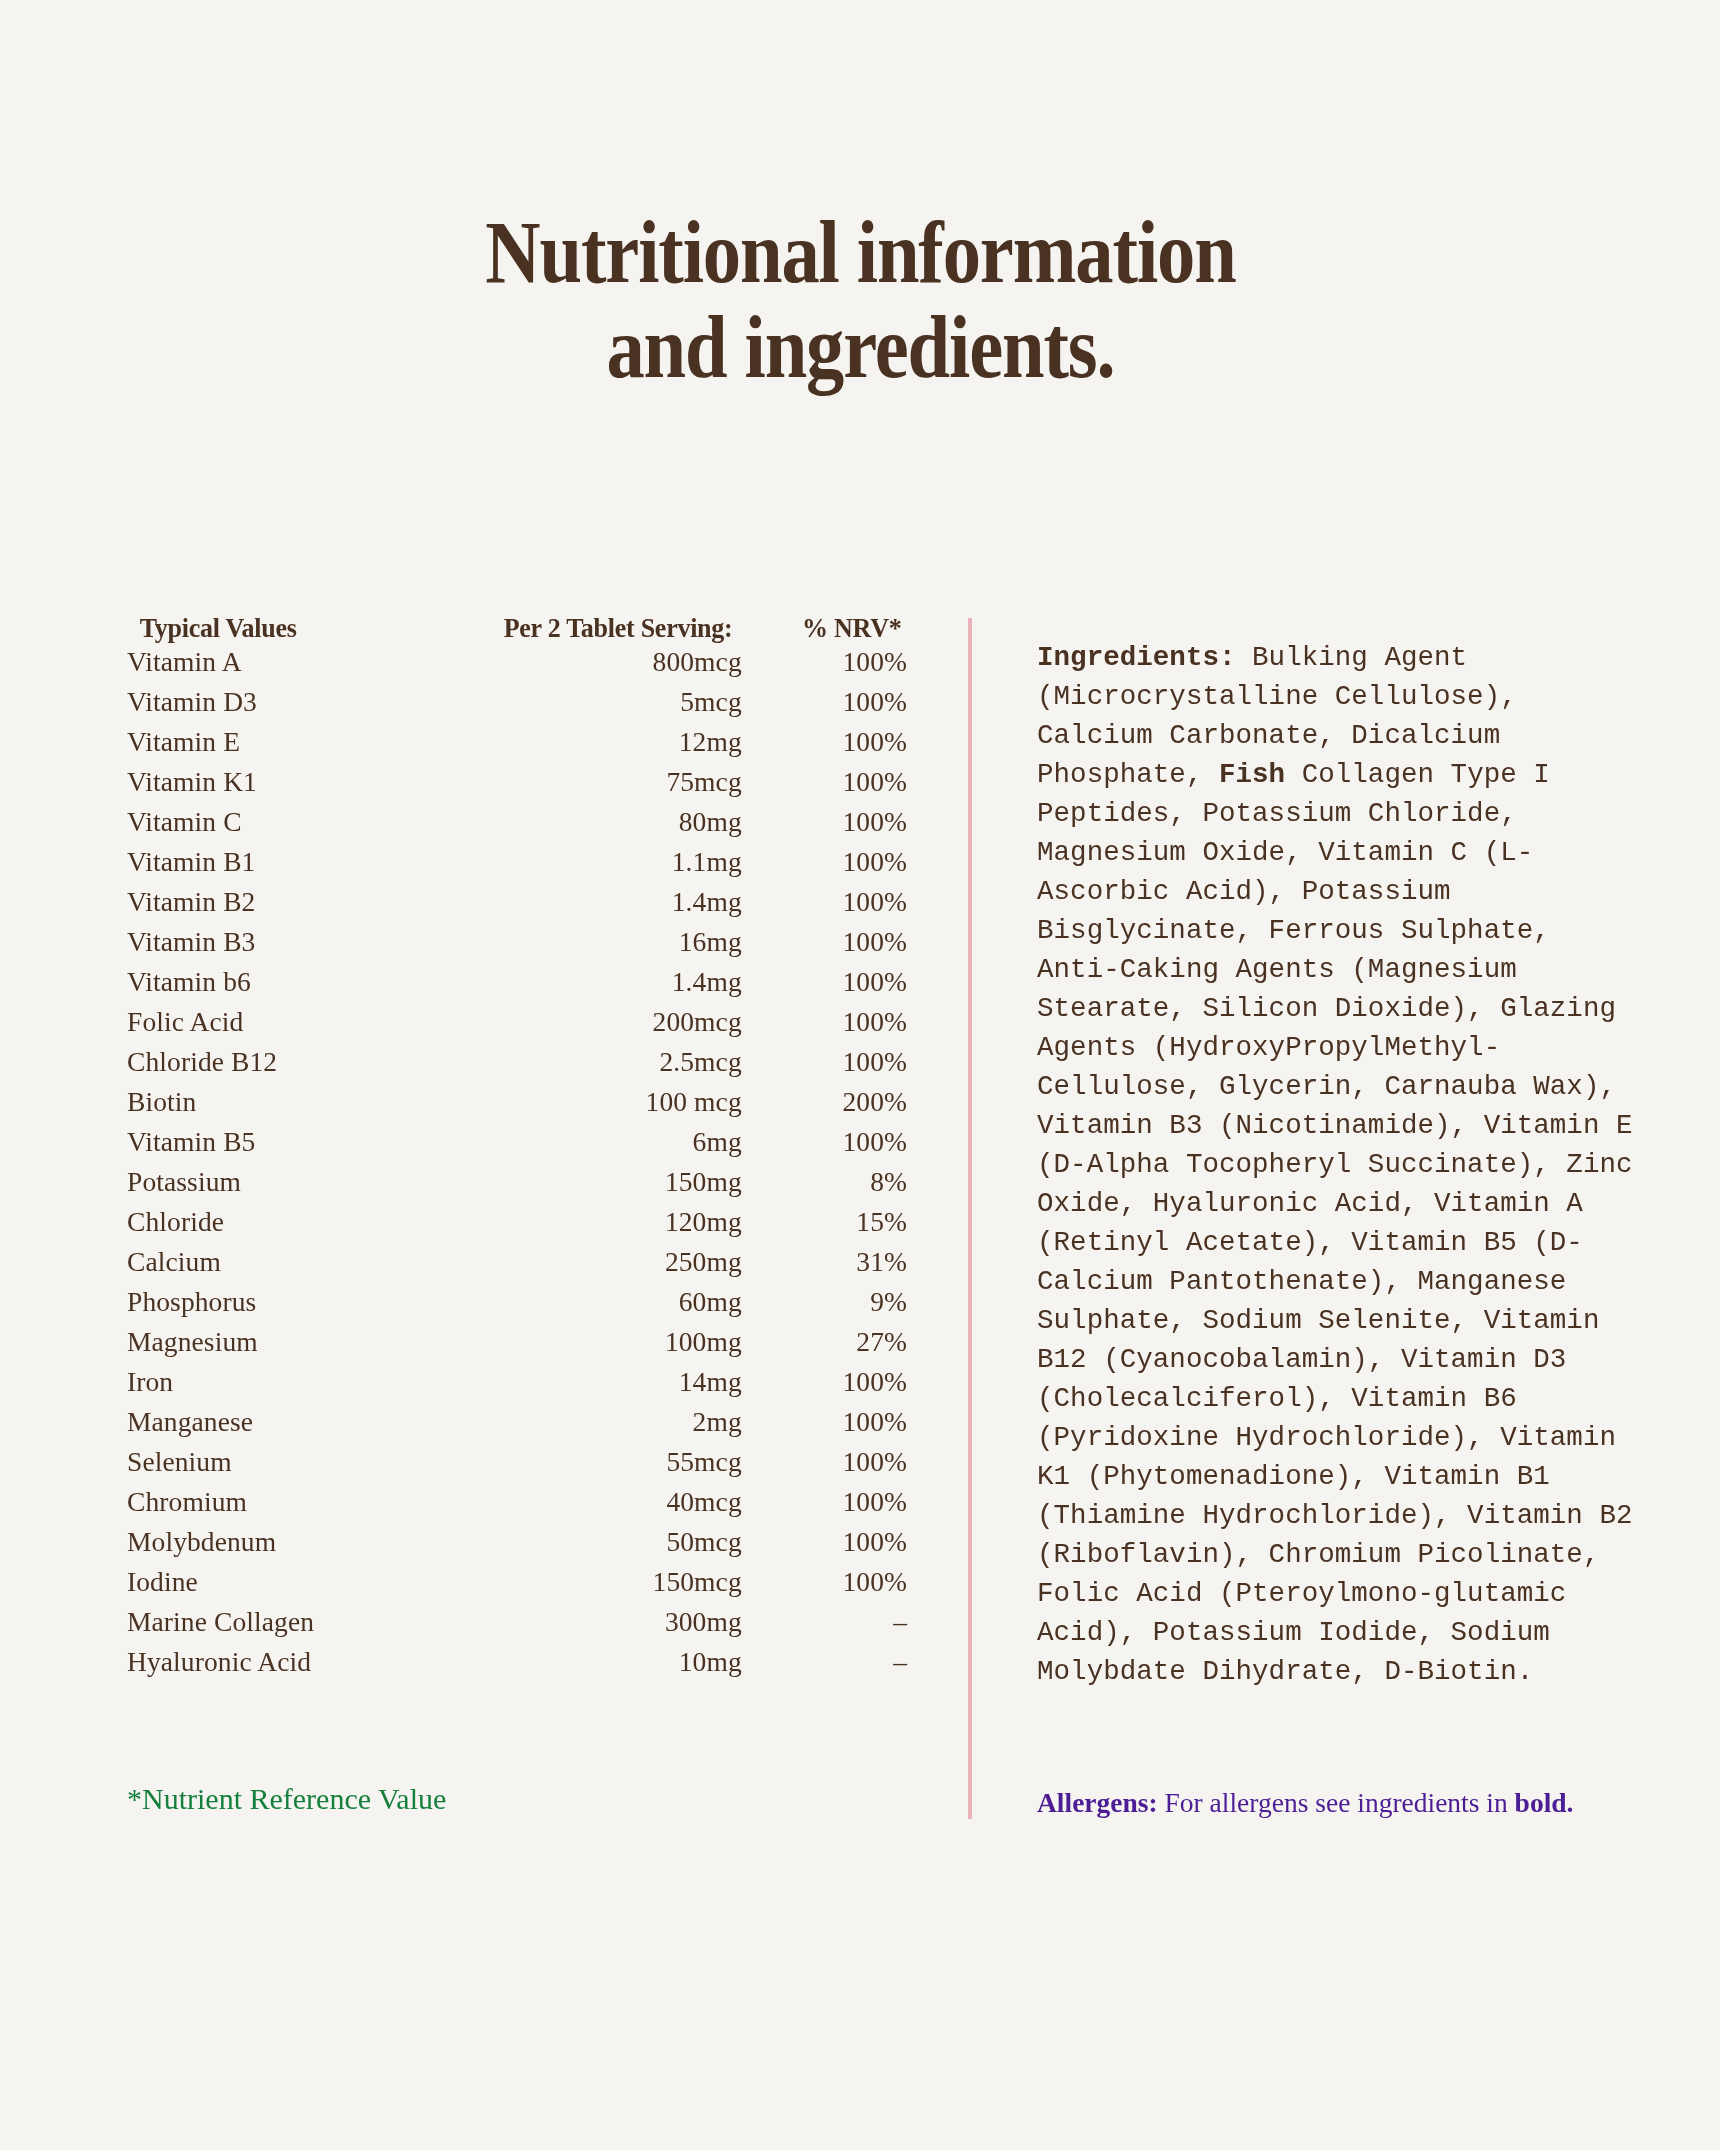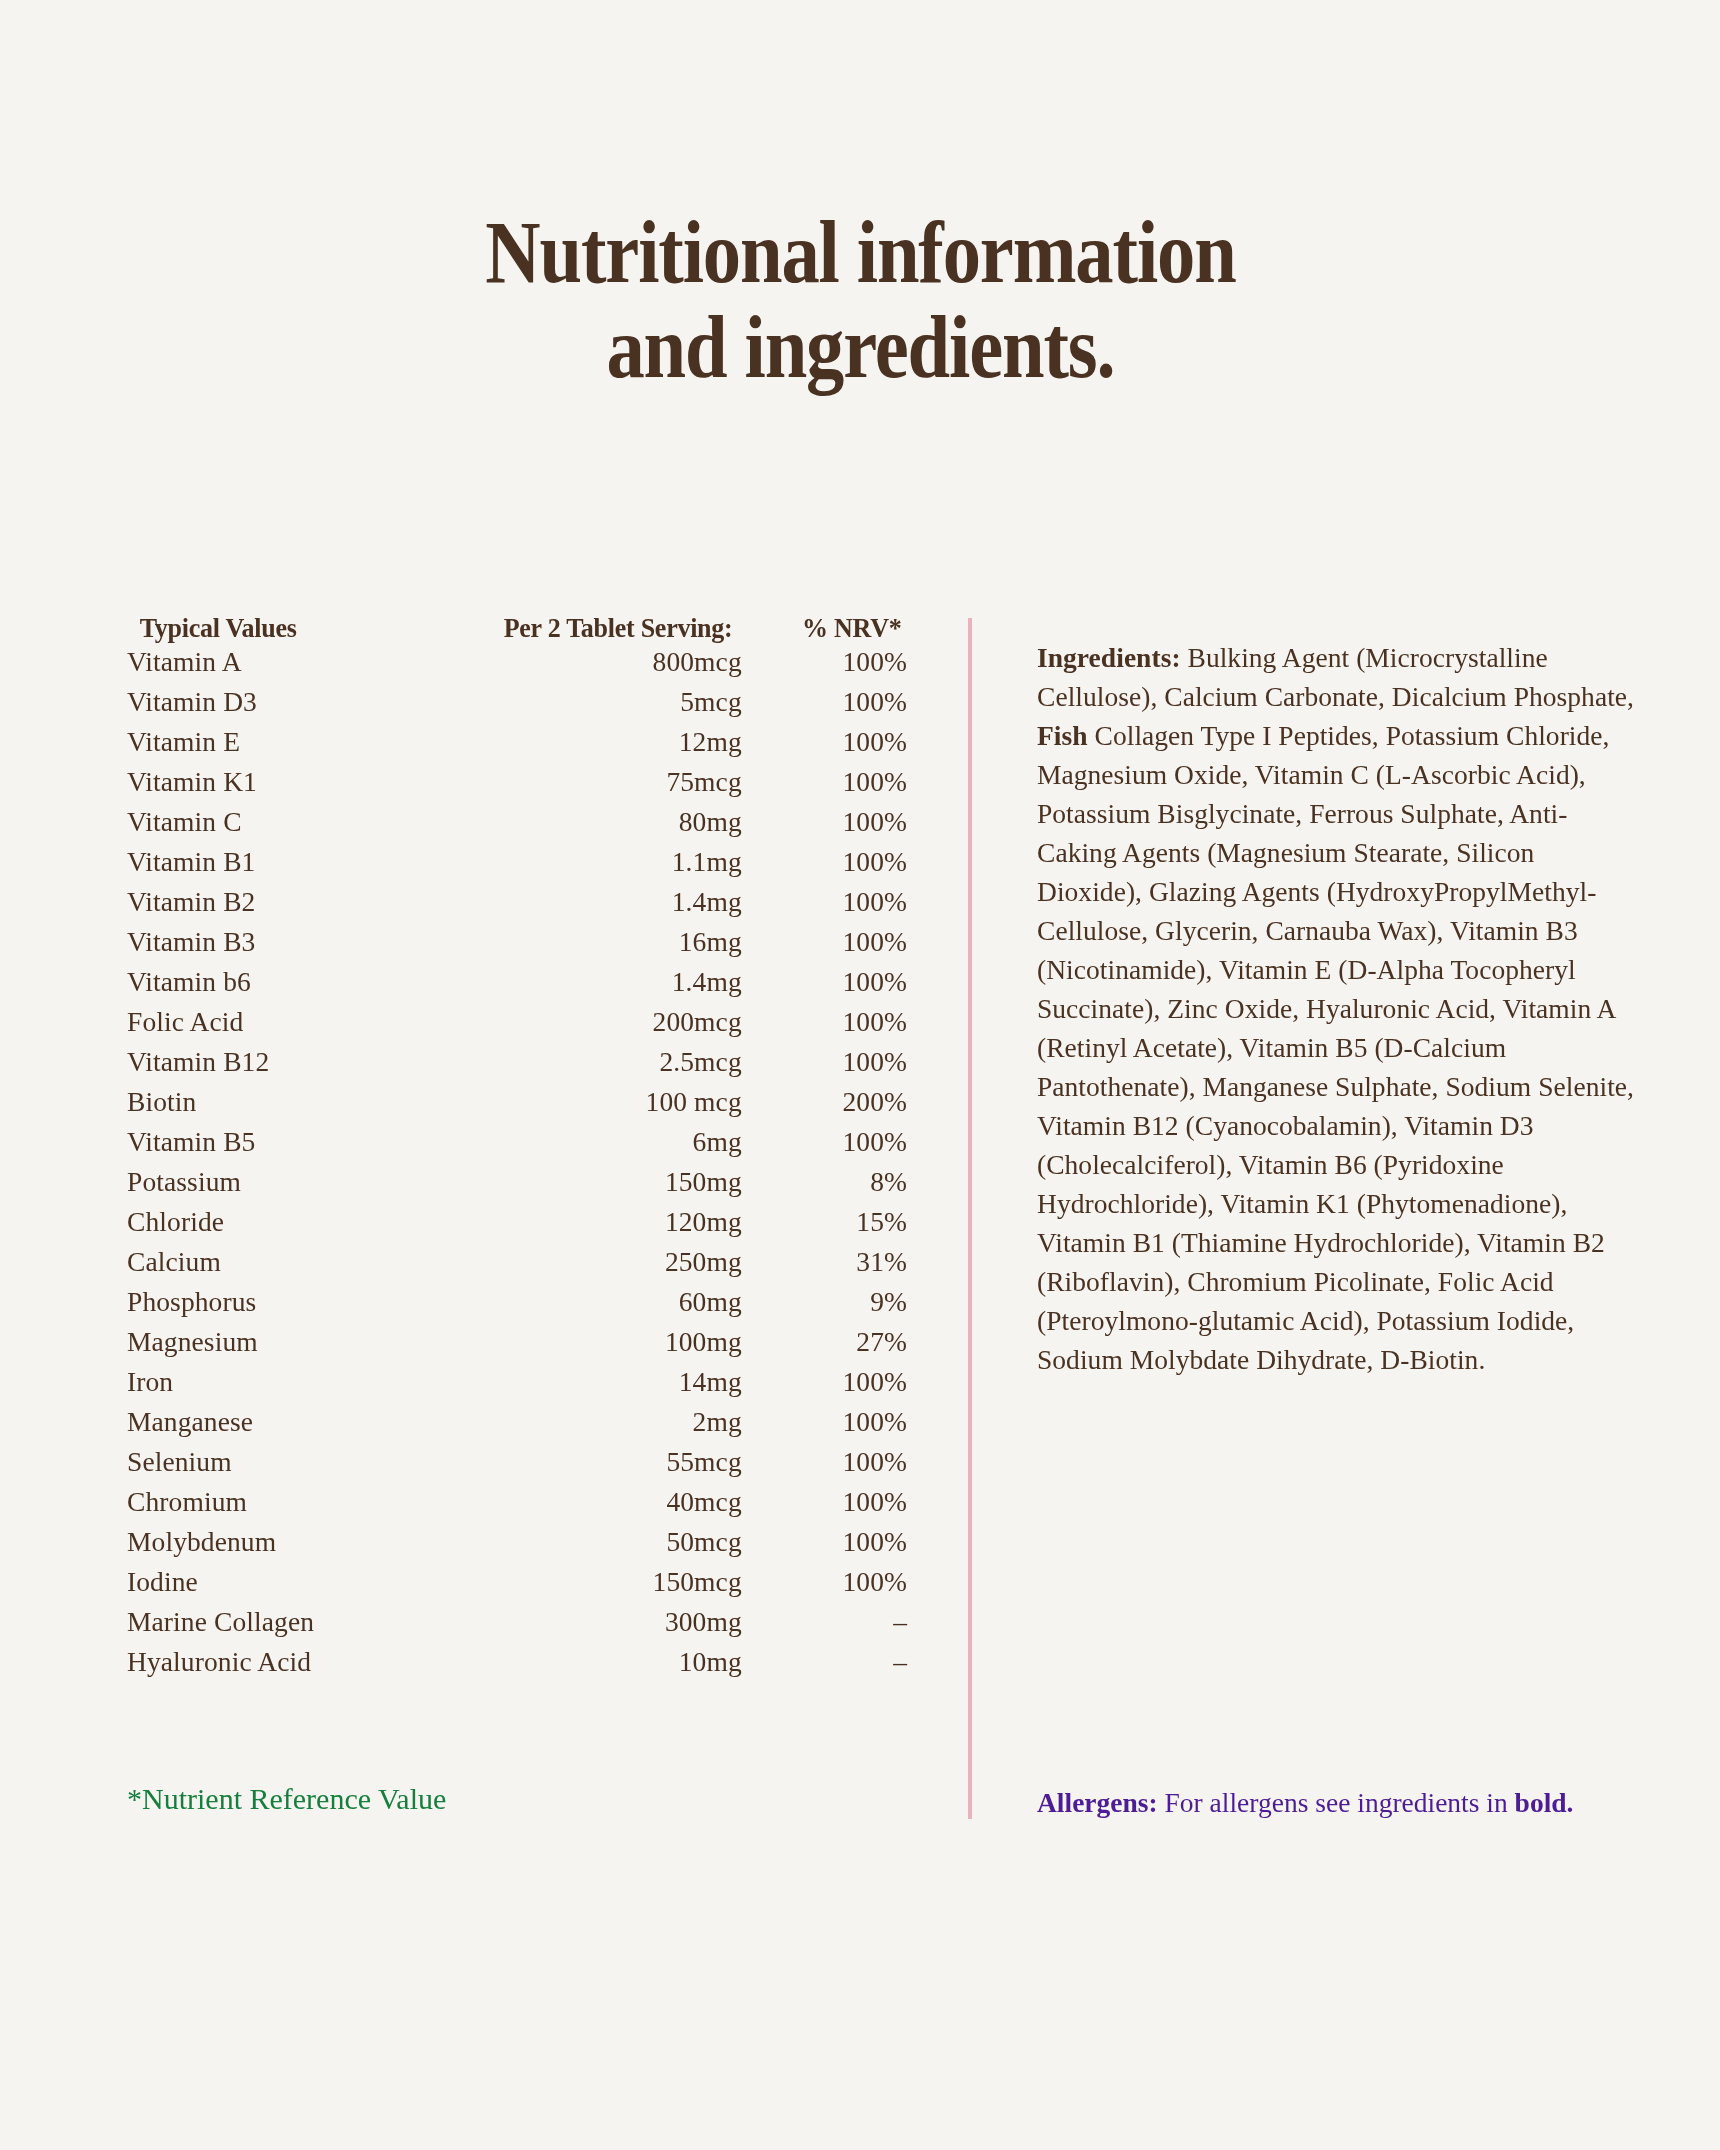--- a/index.html
+++ b/index.html
@@ -117,21 +117,21 @@
   }
 
   
   .ingredients-panel {
     position: absolute;
     left: 1037px;
     top: 614px;
     width: 602px;
   }
   .ingredients-body {
-    font-family: Liberation Serif, serif;
+    font-family: Liberation Mono, monospace;
     font-size: 27.5px;
     line-height: 39px;
     color: #4a3222;
     letter-spacing: 0.04px;
     text-align: left;
     margin-top: 24px;
   }
   .lead {
     font-weight: 700;
   }
@@ -218,21 +218,21 @@
             <td class="col-name">Vitamin b6</td>
             <td class="col-value">1.4mg</td>
             <td class="col-nrv">100%</td>
           </tr>
           <tr>
             <td class="col-name">Folic Acid</td>
             <td class="col-value">200mcg</td>
             <td class="col-nrv">100%</td>
           </tr>
           <tr>
-            <td class="col-name">Vitamin B12</td>
+            <td class="col-name">Chloride B12</td>
             <td class="col-value">2.5mcg</td>
             <td class="col-nrv">100%</td>
           </tr>
           <tr>
             <td class="col-name">Biotin</td>
             <td class="col-value">100 mcg</td>
             <td class="col-nrv">200%</td>
           </tr>
           <tr>
             <td class="col-name">Vitamin B5</td>

